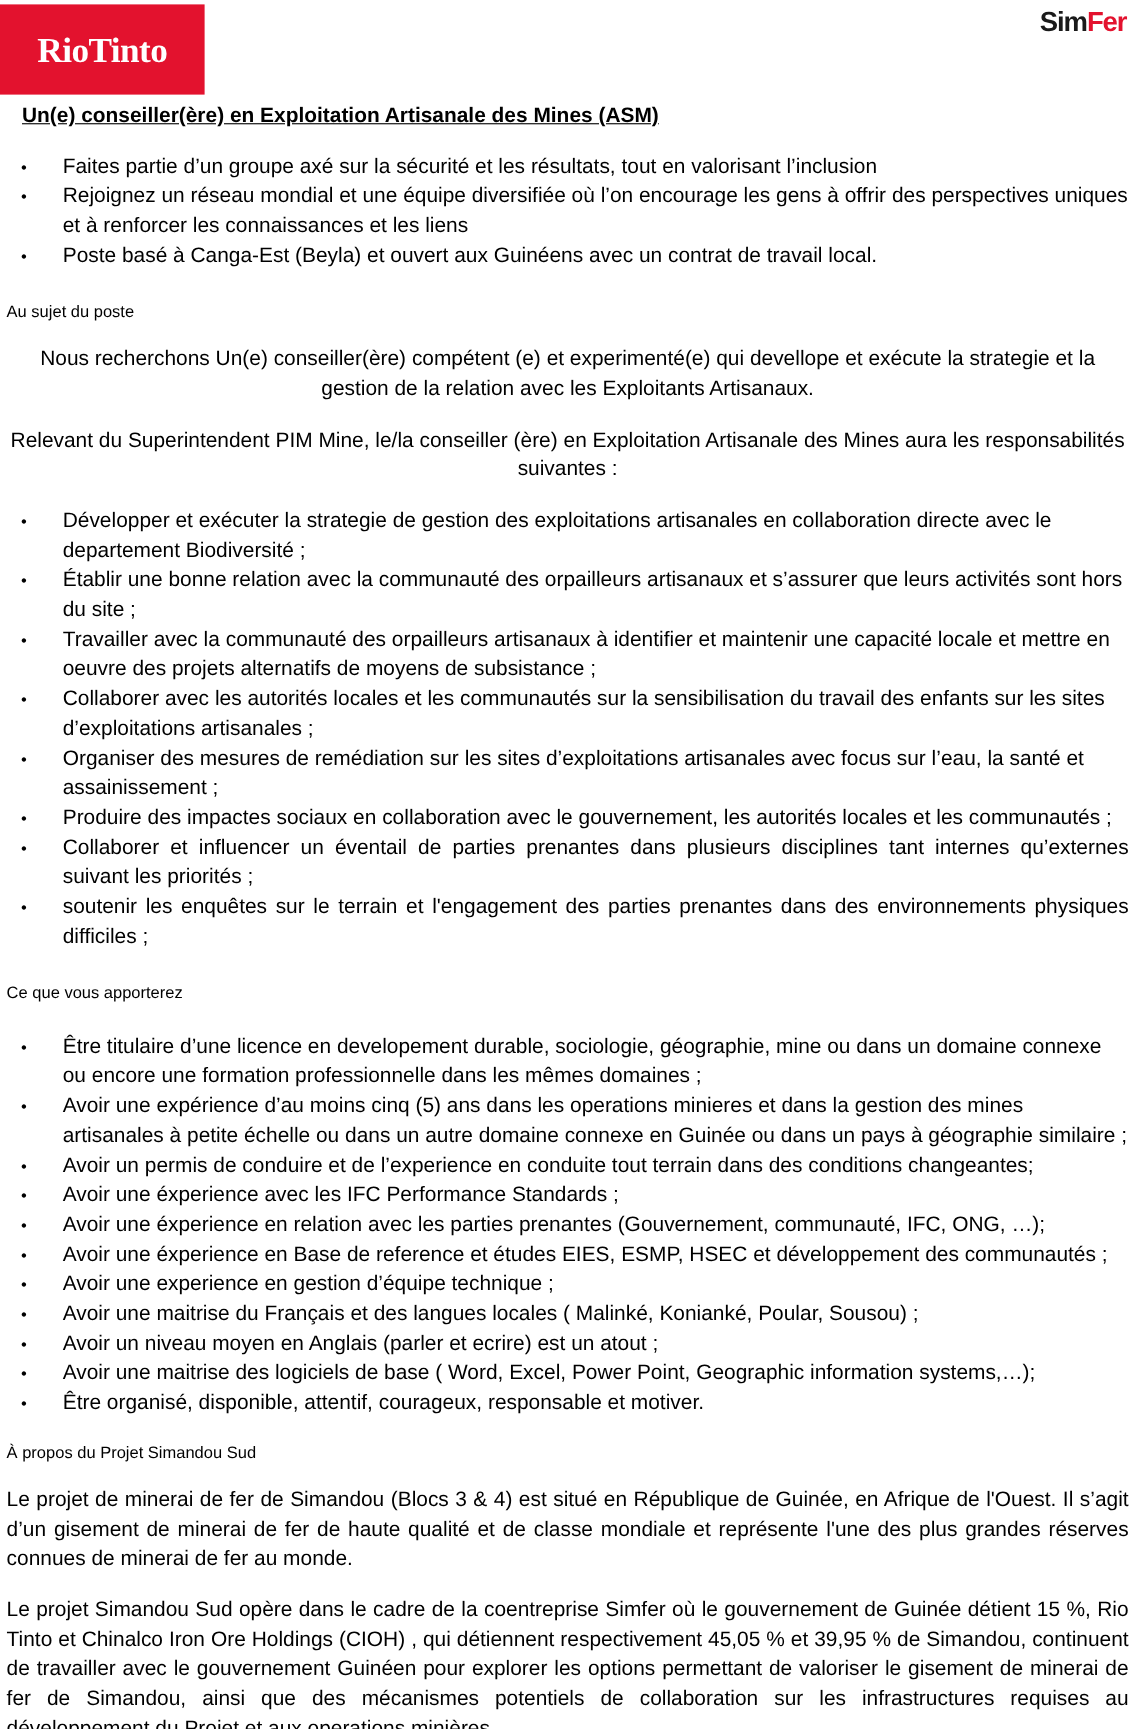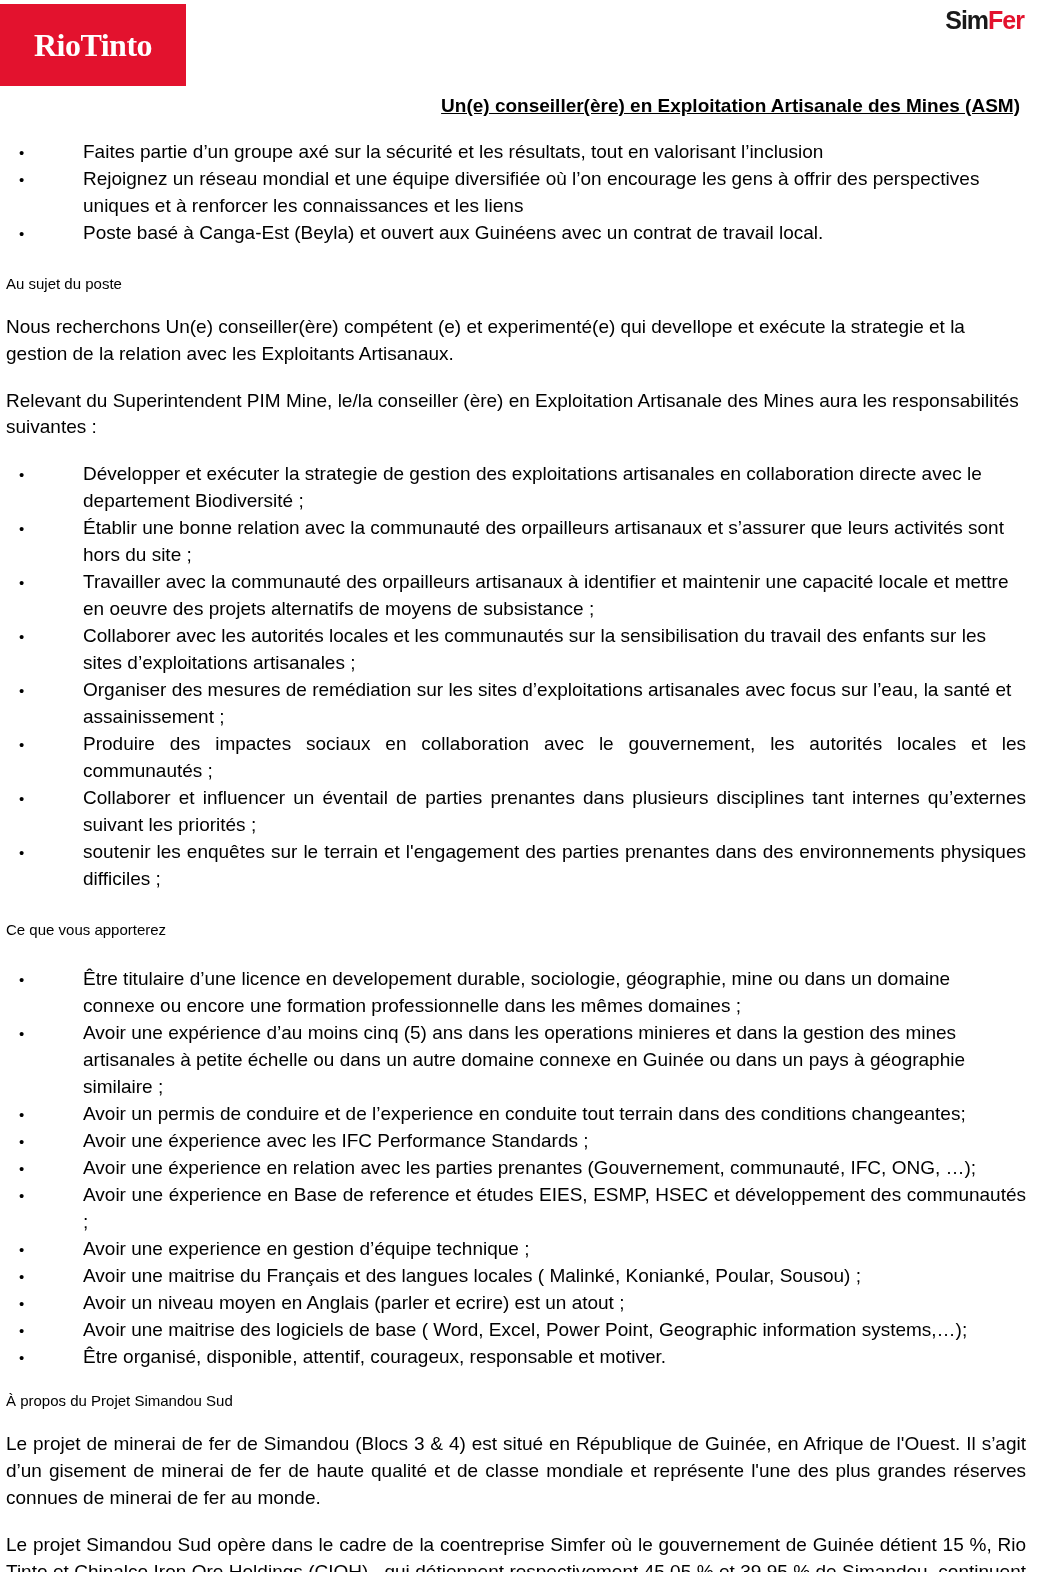--- a/index.html
+++ b/index.html
@@ -59,35 +59,36 @@
     font-weight: 700;
     letter-spacing: -1px;
     line-height: 1;
     white-space: nowrap;
   }
   .logo-simfer .sim { color: #1a1a1a; }
   .logo-simfer .fer { color: #e3122e; }
 
   
   .doc-title {
-    text-align: right;
+    text-align: left;
     font-size: 19px;
     font-weight: 700;
     text-decoration: underline;
     margin: 14px 0 0 0;
     padding: 0 20px;
     line-height: 1.3;
   }
 
   
   .body-text {
     font-size: 19px;
     line-height: 1.42;
     margin: 0;
     padding: 0 14px 0 6px;
+    text-align: center;
   }
 
   .section-heading {
     font-size: 15px;
     font-weight: 400;
     margin: 0;
     padding: 0 0 0 6px;
     line-height: 1.4;
   }
 
@@ -97,21 +98,21 @@
   
   ul.bullets {
     list-style: none;
     margin: 0;
     padding: 0 14px 0 0;
   }
   ul.bullets > li {
     position: relative;
     font-size: 19px;
     line-height: 1.42;
-    padding-left: 83px;
+    padding-left: 57px;
     margin: 0;
   }
   ul.bullets > li::before {
     content: "\2022";
     position: absolute;
     left: 19px;
     top: 0;
     font-size: 15px;
     line-height: 1.8;
   }

